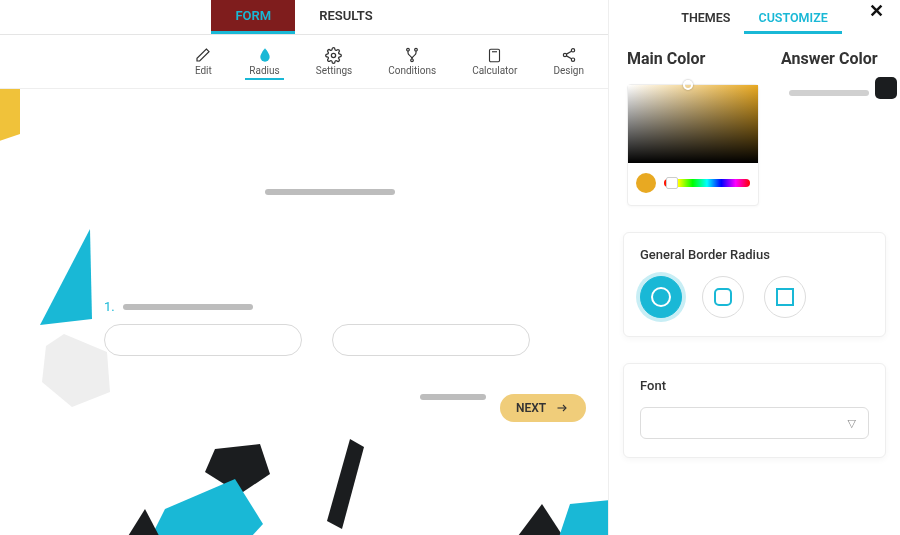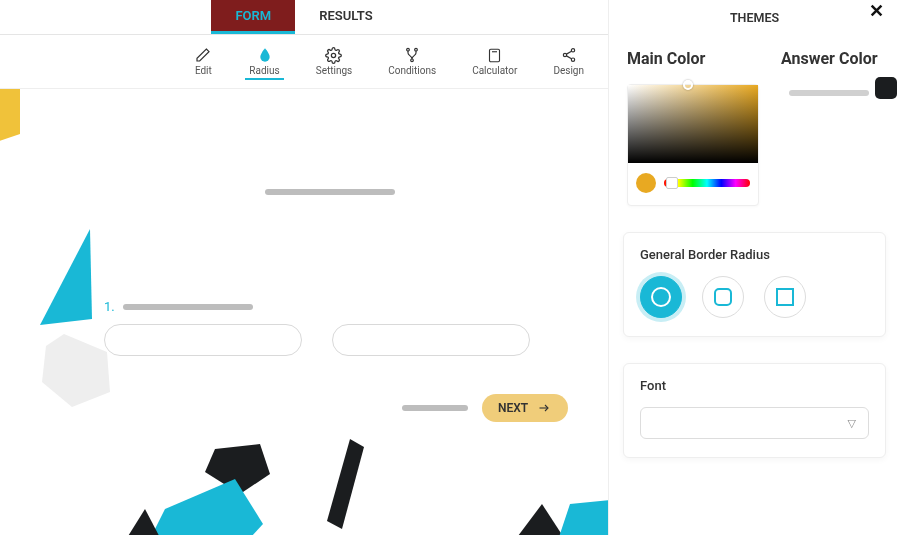--- a/index.html
+++ b/index.html
@@ -25,21 +25,21 @@
     
     .title-line { position:absolute; top:100px; left:265px; width:130px; }
     
     .qrow { position:absolute; top:210px; left:104px; display:flex; align-items:center; gap:8px;}
     .qnum { color:#19b8d6; font-size:13px; }
     .qrow .placeholder-bar { width:130px; }
     
     .options { position:absolute; top:235px; left:104px; display:flex; gap:30px; }
     .opt { width:198px; height:32px; border:1px solid #d9d9d9; border-radius:16px; }
     
-    .next-row { position:absolute; top:305px; left:402px; display:flex; align-items:center; gap:14px;}
+    .next-row { position:absolute; top:305px; left:420px; display:flex; gap:14px;}
     .next-row .placeholder-bar { width:66px; }
     .next-btn { background:#f0cd7a; border-radius:18px; padding:7px 16px; display:flex; align-items:center; gap:8px; font-size:12px; font-weight:600; color:#333; cursor:pointer; }
     
     .right-panel { width: 292px; border-left:1px solid #eee; display:flex; flex-direction:column; padding: 0 0 12px 0; position:relative; background:#fff;}
     
     .right-tabs { display:flex; align-items:center; justify-content:center; height:35px; position:relative; }
     .rtab { padding:8px 14px 6px; font-size:12.5px; font-weight:600; color:#333; cursor:pointer; border-bottom:3px solid transparent;}
     .rtab.active { color:#19b8d6; border-bottom-color:#19b8d6; }
     .close-x { position:absolute; right:16px; top:0px; font-size:18px; font-weight:700; cursor:pointer; color:#111;}
     
@@ -203,20 +203,21 @@
             </svg>
         </span>
       </div>
     </div>
   </div>
 </div>
 
 <div class="right-panel">
   <div class="right-tabs">
     <div class="rtab">THEMES</div>
+    <div class="rtab active">CUSTOMIZE</div>
     <div class="close-x">✕</div>
   </div>
 
   <div class="sec">
     <div class="sec-row">
       <div class="color-col">
         <span class="sec-label">Main Color</span>
         <div class="main-color-box">
           <div class="gradient-area">
             <div class="grad-handle"></div>

